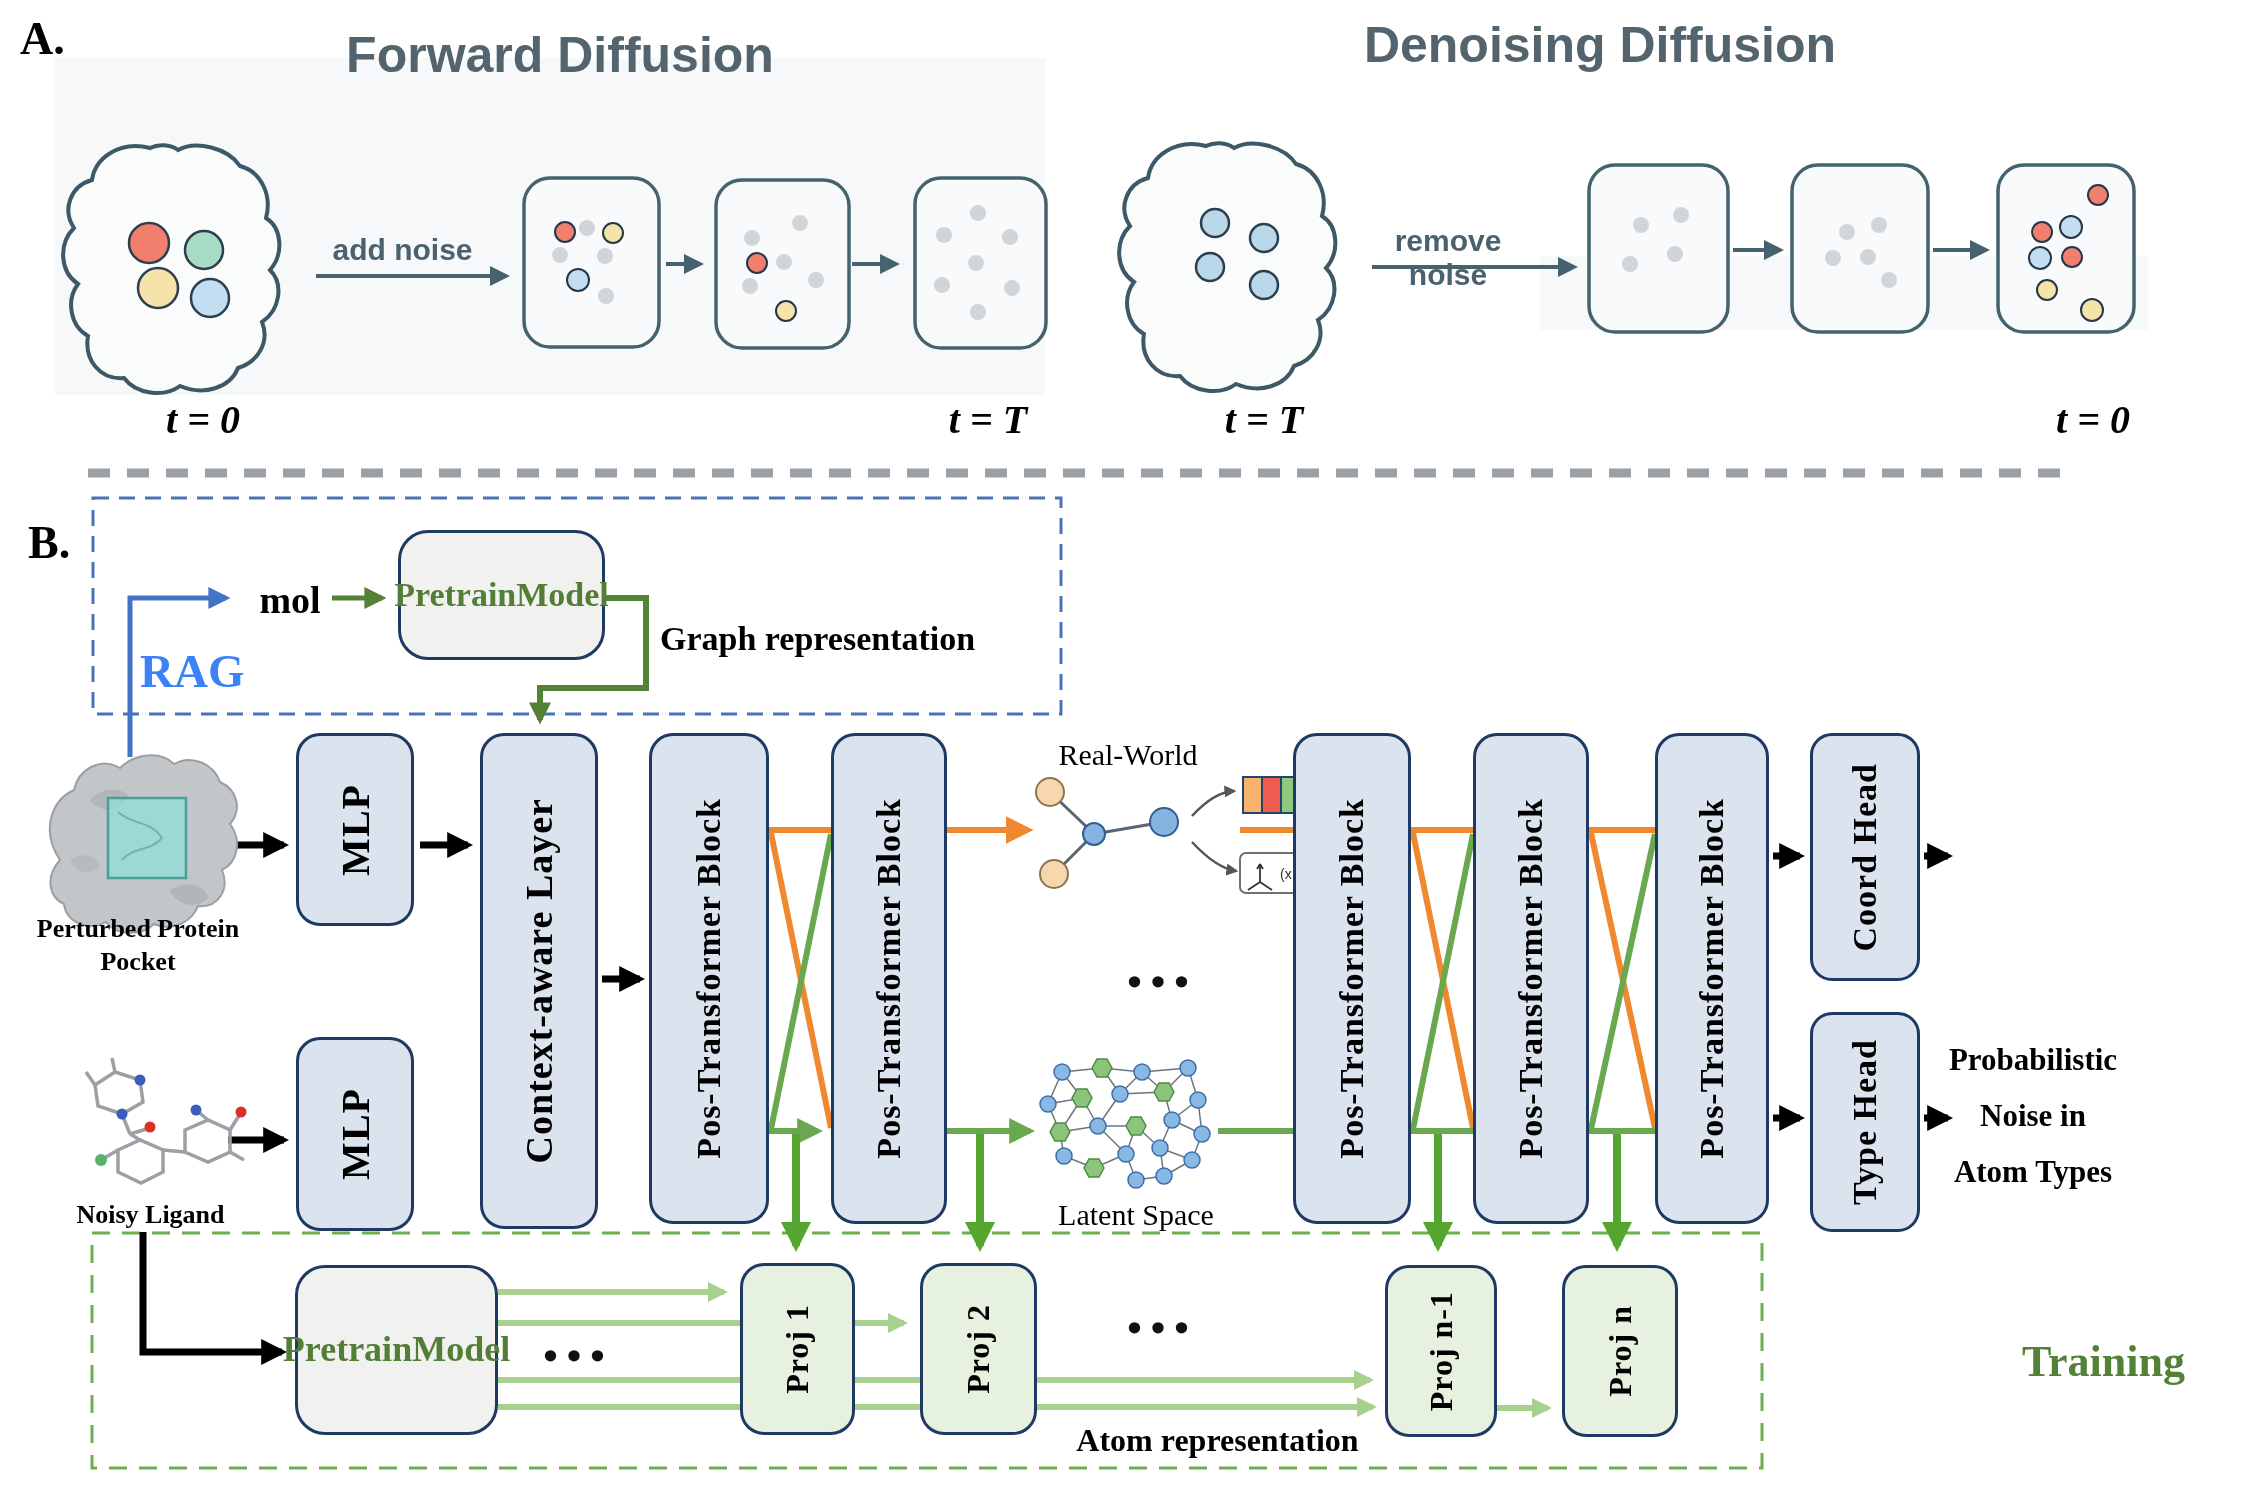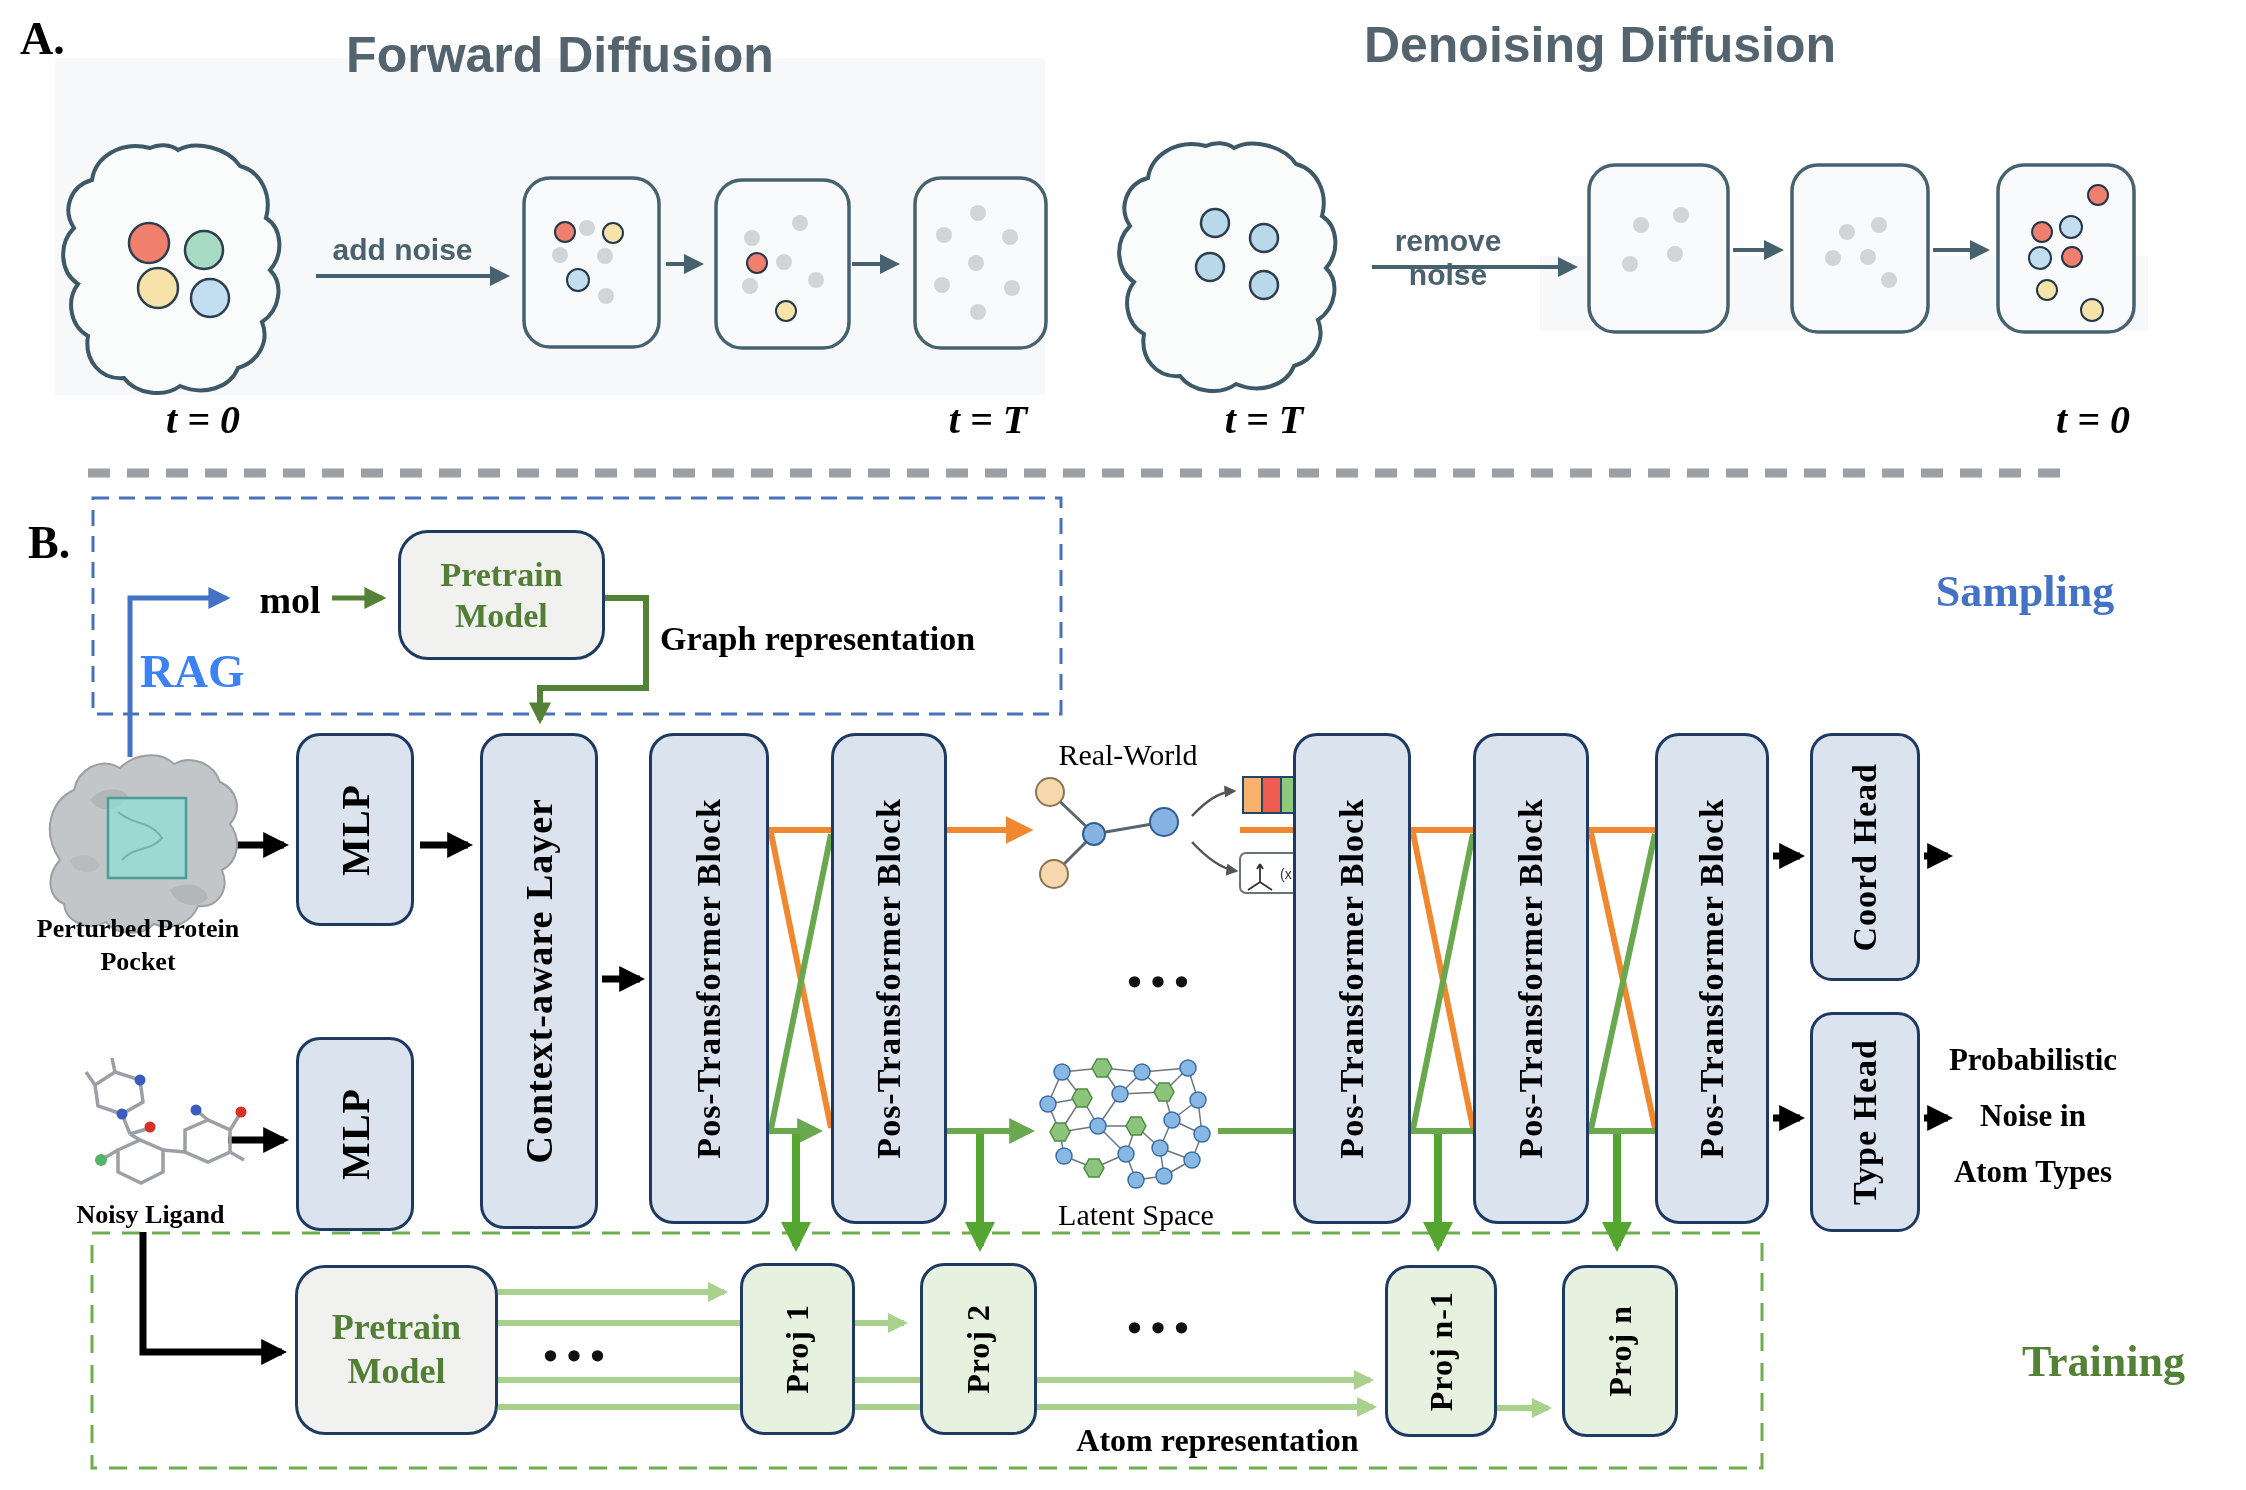--- a/index.html
+++ b/index.html
@@ -5,21 +5,21 @@
   html,body{margin:0;padding:0;background:#ffffff;}
   #canvas{position:relative;width:2246px;height:1490px;background:#ffffff;overflow:hidden;
           font-family:"Liberation Serif",serif;}
   .abs{position:absolute;box-sizing:border-box;}
   .blockbox{background:#dbe3ee;border:3px solid #1f3a62;border-radius:24px;
             display:flex;align-items:center;justify-content:center;}
   .greenblock{background:#e6f1df;}
   .headbox{background:#dbe3ee;border:3px solid #1f3a62;border-radius:22px;
            display:flex;align-items:center;justify-content:center;}
   .pretrainbox{background:#f1f2f0;border:3.5px solid #1f3a62;border-radius:30px;
-               display:flex;flex-direction:column;align-items:center;justify-content:center;
+               display:flex;align-items:center;justify-content:center;
                font-weight:700;color:#527e36;line-height:1.22;font-family:"Liberation Serif",serif;}
   .vlabel{writing-mode:vertical-rl;transform:rotate(180deg);font-weight:700;
           font-family:"Liberation Serif",serif;color:#000;white-space:nowrap;letter-spacing:1px;}
   .serifb{font-family:"Liberation Serif",serif;font-weight:700;color:#000;}
   .center{text-align:center;}
   .title{font-family:"Liberation Sans",sans-serif;font-weight:700;color:#54646e;}
   .noise{font-family:"Liberation Sans",sans-serif;font-weight:600;color:#4b626e;}
   .tlabel{font-family:"Liberation Serif",serif;font-weight:700;font-style:italic;color:#000;}
   .dots{font-family:"Liberation Serif",serif;font-weight:700;font-size:70px;line-height:70px;
         letter-spacing:6px;color:#111;}
@@ -313,21 +313,20 @@
   <div class="abs noise center" style="left:1358px;top:224px;width:180px;font-size:30px;">remove noise</div>
   <div class="abs tlabel center" style="left:158px;top:396px;width:90px;font-size:40px;">t = 0</div>
   <div class="abs tlabel center" style="left:943px;top:396px;width:90px;font-size:40px;">t = T</div>
   <div class="abs tlabel center" style="left:1219px;top:396px;width:90px;font-size:40px;">t = T</div>
   <div class="abs tlabel center" style="left:2048px;top:396px;width:90px;font-size:40px;">t = 0</div>
 
   <div class="abs serifb" style="left:28px;top:516px;font-size:46px;">B.</div>
   <div class="abs serifb" style="left:248px;top:578px;width:84px;font-size:38px;text-align:center;">mol</div>
   <div class="abs serifb" style="left:140px;top:644px;width:110px;font-size:47px;color:#3b82f6;font-family:Liberation Serif, serif;">RAG</div>
   <div class="abs serifb" style="left:660px;top:620px;width:380px;font-size:34px;">Graph representation</div>
-  <div class="abs serifb center" style="left:1875px;top:566px;width:300px;font-size:44px;color:#4472c4;">Sampling</div>
   <div class="abs serifb center" style="left:1885px;top:1336px;width:300px;font-size:44px;color:#538135;text-align:right;">Training</div>
 
   <div class="abs pretrainbox" style="left:398px;top:530px;width:207px;height:130px;font-size:34px;">
     <span>Pretrain</span>
     <span>Model</span>
   </div>
 
   <div class="abs serifb center" style="left:28px;top:913px;width:220px;font-size:26px;line-height:1.25;">
     <div>Perturbed Protein</div>
     <div>Pocket</div>

